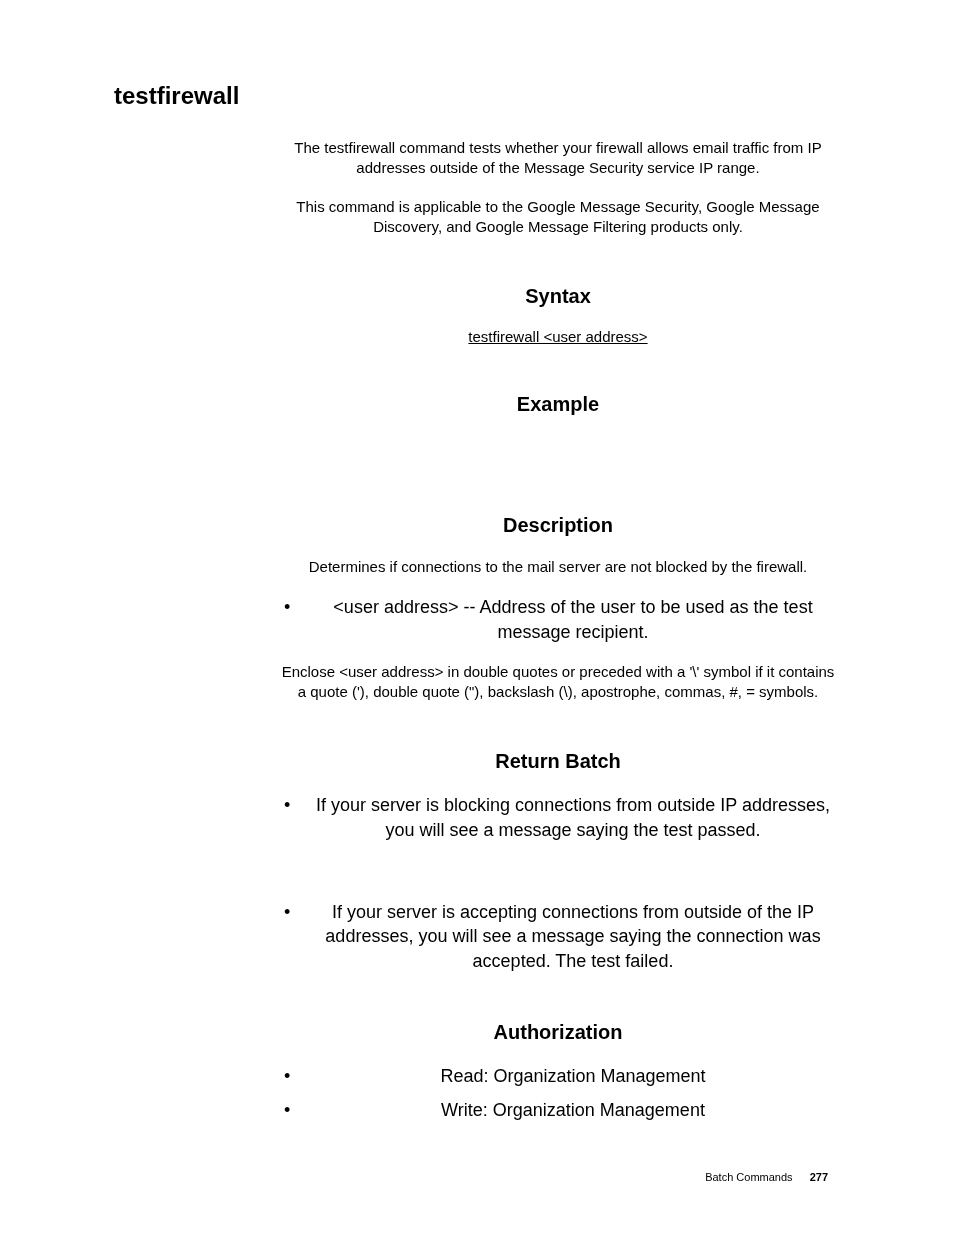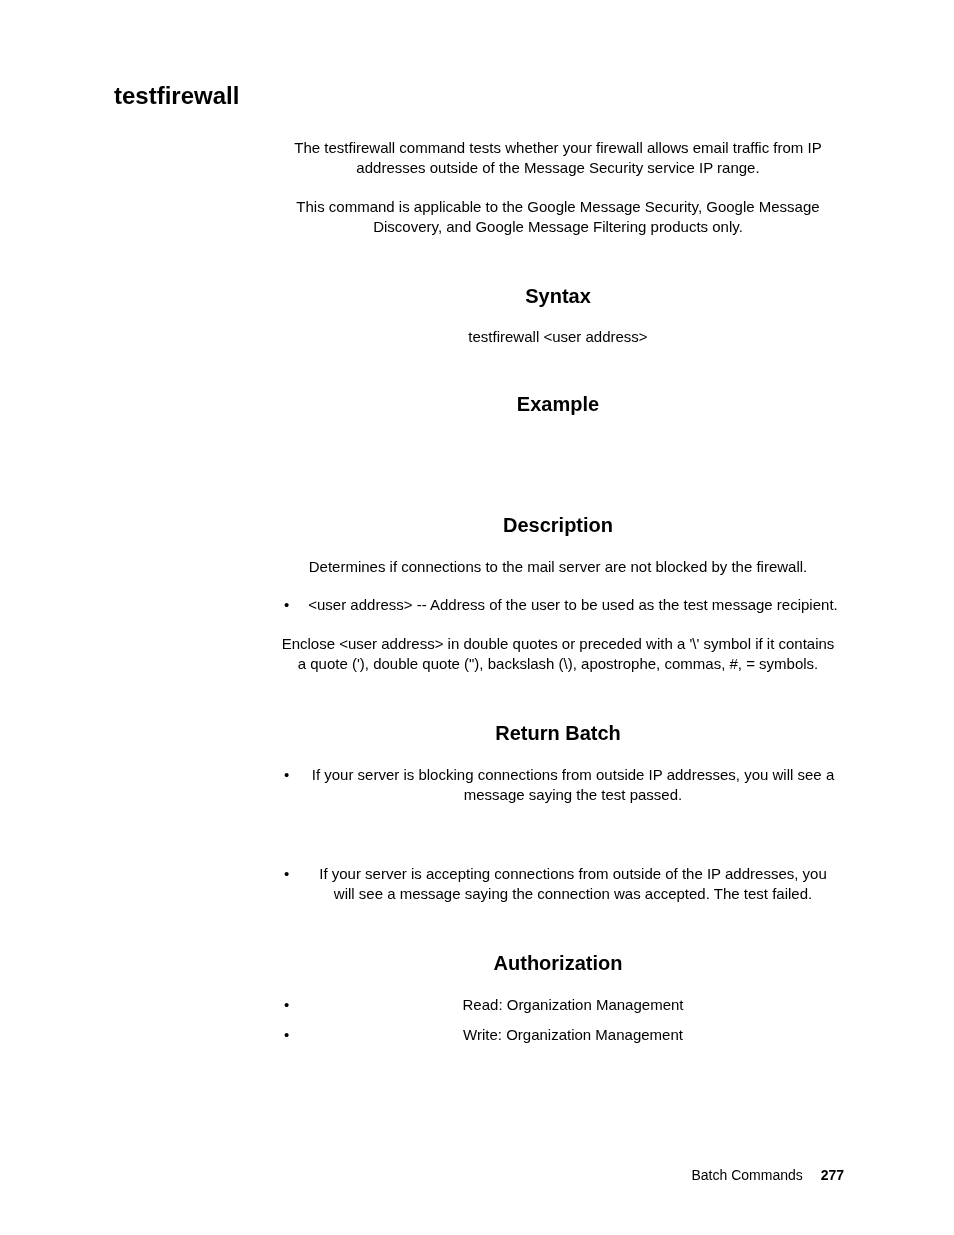--- a/index.html
+++ b/index.html
@@ -37,47 +37,48 @@
     font-size: 20px;
     font-weight: bold;
     color: #000;
     margin-top: 48px;
     margin-bottom: 20px;
   }
   .h2.first { margin-top: 48px; }
   .syntax-line {
     font-size: 15px;
     margin-bottom: 10px;
+    text-decoration: underline;
   }
   ul.bullets {
     list-style: none;
     margin: 0 0 18px 0;
     padding: 0;
   }
   ul.bullets > li {
     position: relative;
-    font-size: 15px;
+    font-size: 18px;
     line-height: 1.35;
     padding-left: 30px;
     margin-bottom: 10px;
   }
   ul.bullets > li::before {
     content: "•";
     position: absolute;
     left: 6px;
     top: 0;
     color: #000;
   }
   ul.bullets.spaced > li { margin-bottom: 58px; }
   ul.bullets.spaced > li:last-child { margin-bottom: 16px; }
   .footer {
     position: absolute;
     bottom: 52px;
-    right: 110px;
-    font-size: 14px;
+    right: 126px;
+    font-size: 11px;
     color: #000;
   }
   .footer .pnum {
     font-weight: bold;
     margin-left: 14px;
   }
   .gap-example { height: 30px; }
 </style>
 </head>
 <body>

